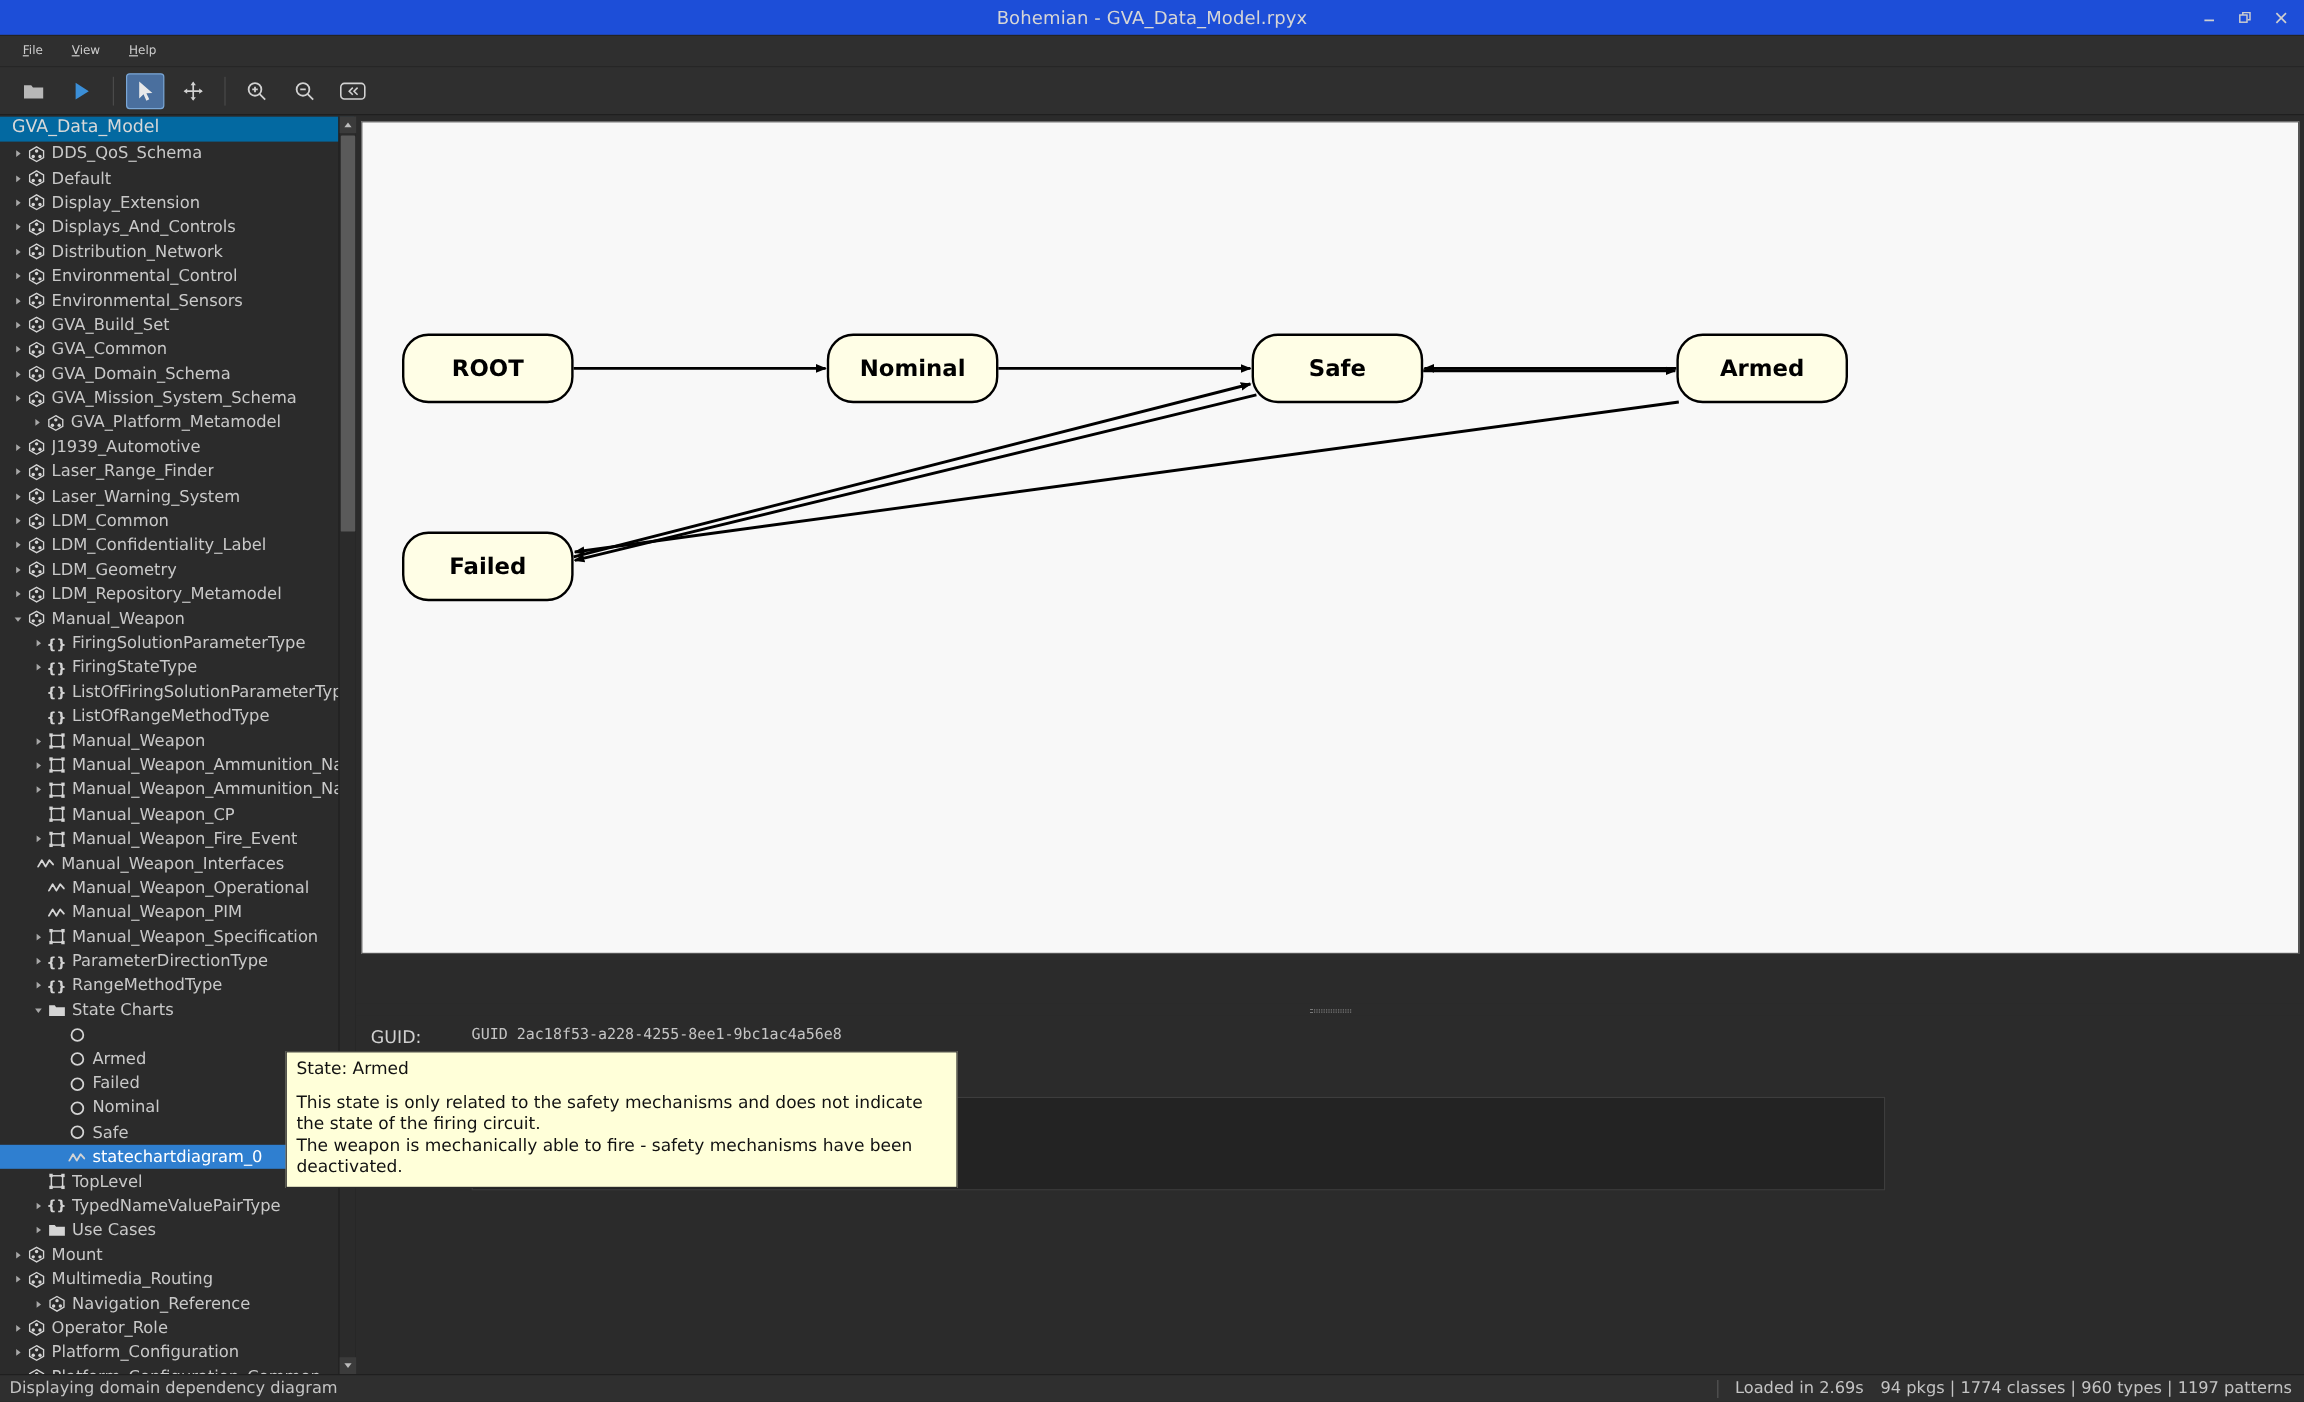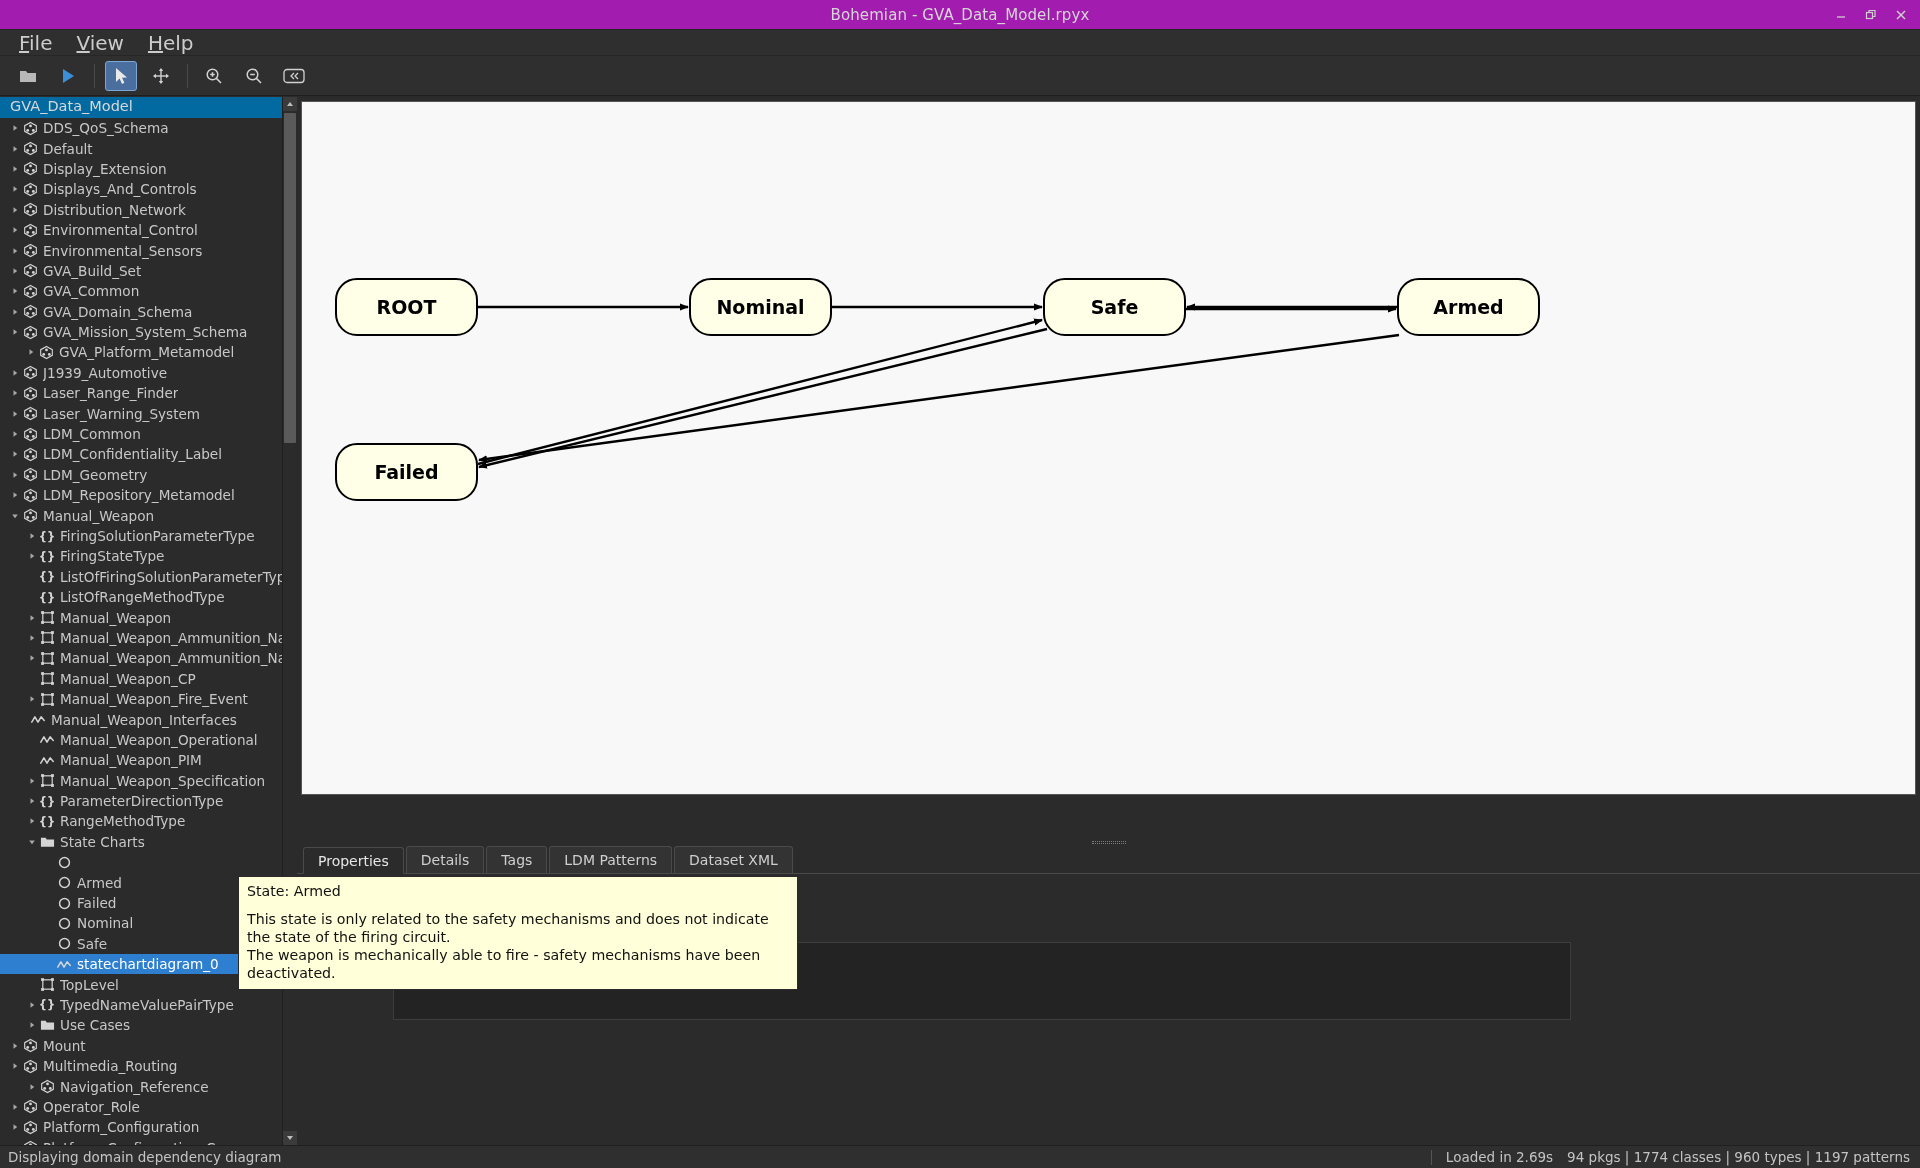--- a/index.html
+++ b/index.html
@@ -7,39 +7,39 @@
     width: 1920px; height: 1168px;
     background: #2b2b2b;
     font-family: "DejaVu Sans", "Liberation Sans", sans-serif;
     overflow: hidden;
   }
   #app { position: relative; width: 1920px; height: 1168px; background: #2b2b2b; }
 
   
   .titlebar {
     position: absolute; left: 0; top: 0; width: 1920px; height: 30px;
-    background: #a21caf; border-bottom: 1px solid #232323;
+    background: #1d4ed8; border-bottom: 1px solid #232323;
     display: flex; align-items: center; justify-content: center;
   }
   .titlebar-text { color: #d6d6d6; font-size: 15px; letter-spacing: .1px; }
   .win-buttons { position: absolute; right: 4px; top: 0; height: 30px; display: flex; align-items: center; }
   .win-btn {
     width: 30px; height: 30px; display: flex; align-items: center; justify-content: center;
     color: #cfcfcf; font-size: 14px; line-height: 1;
   }
   .win-btn svg { display:block; }
 
   
   .menubar {
     position: absolute; left: 0; top: 30px; width: 1920px; height: 26px;
     background: #2f2f2f; display: flex; align-items: center; padding-left: 8px;
     border-bottom: 1px solid #262626;
   }
   .menu-item {
-    color: #cccccc; font-size: 20px; padding: 3px 11px; margin-right: 2px; border-radius: 2px;
+    color: #cccccc; font-size: 10px; padding: 3px 11px; margin-right: 2px; border-radius: 2px;
   }
   .menu-item span.u { text-decoration: underline; }
 
   
   .toolbar {
     position: absolute; left: 0; top: 56px; width: 1920px; height: 40px;
     background: #2f2f2f; display: flex; align-items: center; padding-left: 8px;
     border-bottom: 1px solid #1f1f1f;
   }
   .tb-btn {
@@ -988,27 +988,20 @@
           <div class="node" style="left: 33px; top: 341px; width: 143px; height: 58px;">Failed</div>
         </div>
     </div>
   </div>
 
   <div class="splitter-h">
     <div class="splitter-grip"></div>
   </div>
 
   <div class="props">
-    <div class="tabs" id="tabs">
-        <div class="tab active">Properties</div>
-        <div class="tab">Details</div>
-        <div class="tab">Tags</div>
-        <div class="tab">LDM Patterns</div>
-        <div class="tab">Dataset XML</div>
-      </div>
     <div class="form">
       <div class="form-row">
         <div class="form-label">GUID:</div>
         <div class="form-value mono">GUID 2ac18f53-a228-4255-8ee1-9bc1ac4a56e8</div>
       </div>
       <div class="form-row">
         <div class="form-label">Source:</div>
         <div class="form-value"></div>
       </div>
       <div class="form-row">

